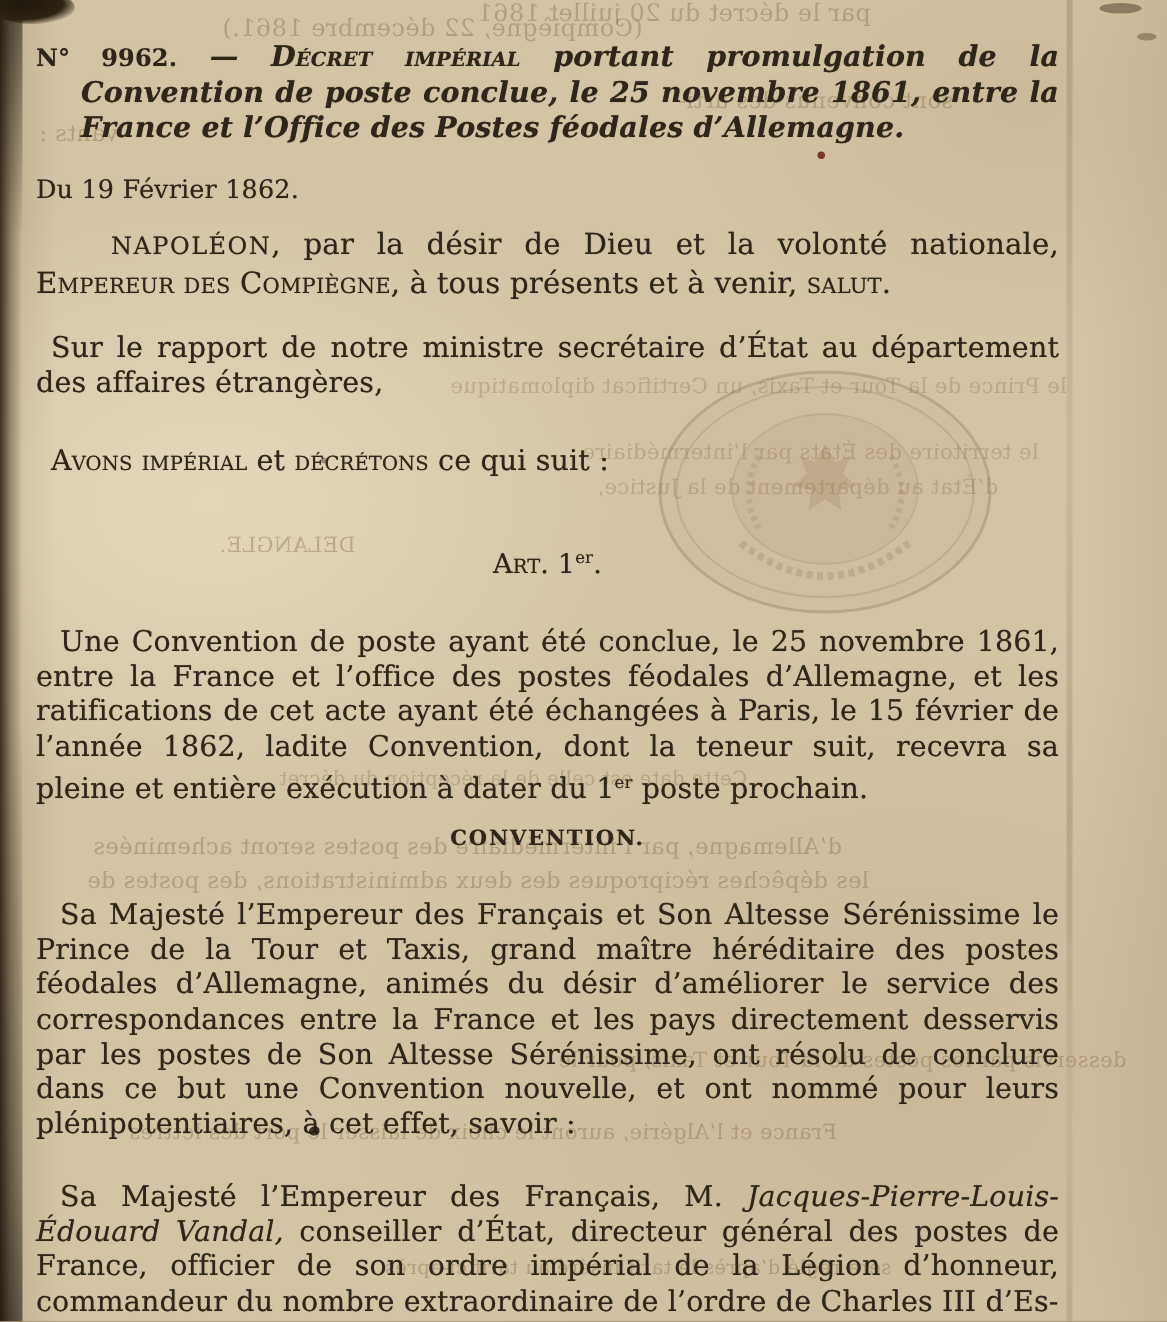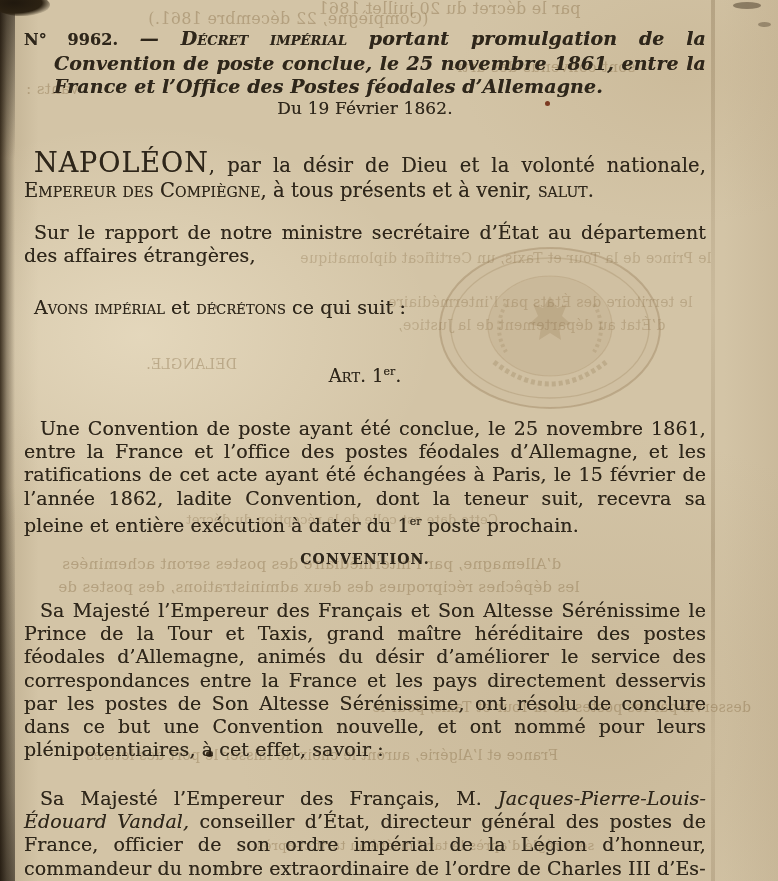--- a/index.html
+++ b/index.html
@@ -52,23 +52,23 @@
   .stamp{position:absolute;left:436px;top:244px;width:230px;height:170px;opacity:.9;}
 
   
   .par{position:absolute;left:24px;width:682px;margin:0;text-align:justify;
     font-size:19px;line-height:23.2px;letter-spacing:.1px;
     text-shadow:0 0 .6px rgba(46,38,26,.55);}
   .title{top:27px;font-style:italic;font-weight:700;font-size:19px;line-height:23.5px;
     padding-left:30px;text-indent:-30px;width:652px;}
   .title .num{font-style:normal;font-size:16px;}
   .sc{font-variant:small-caps;margin-top:12px;}
-  .date-line{top:97px;text-align:center;font-size:17px;}
+  .date-line{top:116px;text-align:left;font-size:17px;}
   .napoleon{top:150px;line-height:25px;text-indent:10px;font-size:19.5px;}
-  .napoleon .name{font-size:27px;letter-spacing:1px;}
+  .napoleon .name{font-size:16px;letter-spacing:1px;margin-left:40px;}
   .rapport{top:221px;text-indent:10px;}
   .avons{top:296px;text-indent:10px;}
   .art-heading{top:360px;text-align:center;font-size:18px;}
   .art-heading sup{font-size:11px;}
   .body1{top:417px;text-indent:16px;}
   .body1 sup{font-size:11px;}
   .conv-heading{top:548px;text-align:center;font-size:14px;font-weight:700;letter-spacing:1.2px;}
   .majeste1{top:599px;text-indent:16px;}
   .majeste2{top:787px;text-indent:16px;}
   .majeste2 .pname{font-style:italic;}

